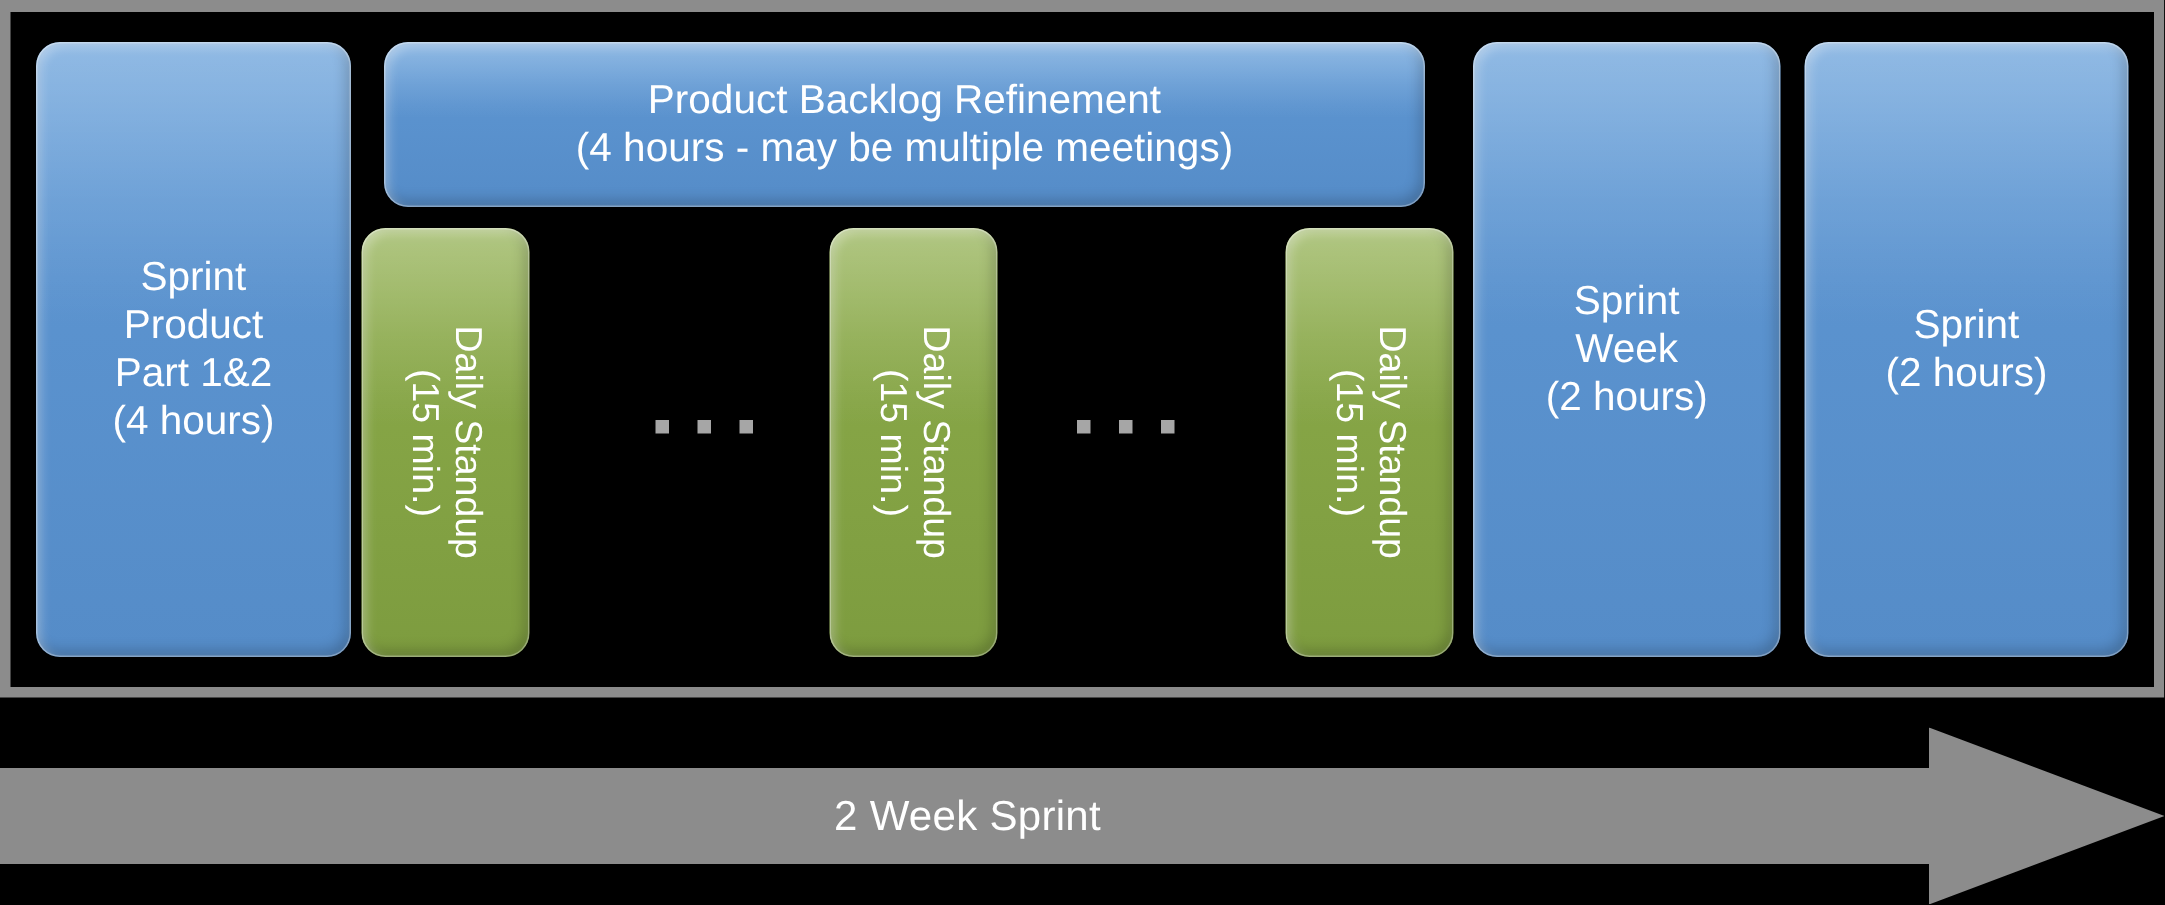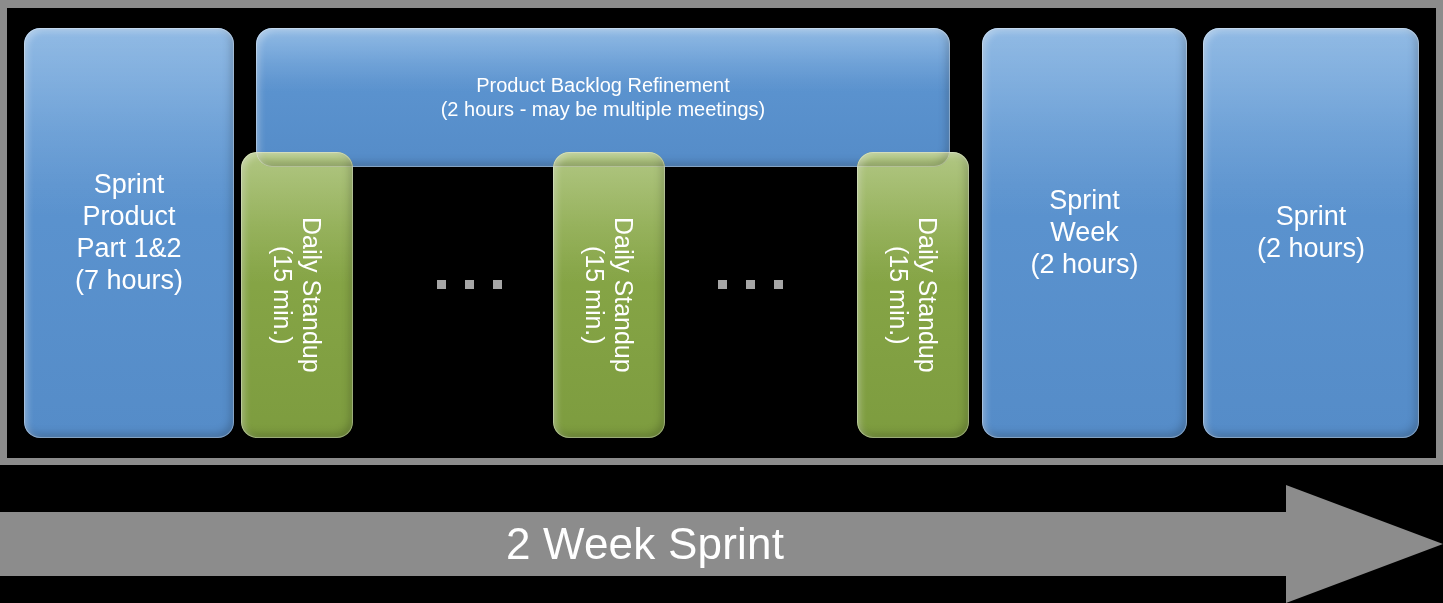--- a/index.html
+++ b/index.html
@@ -87,21 +87,21 @@
   
   .box.vertical .inner {
     writing-mode: vertical-rl;
     text-orientation: mixed;
     white-space: nowrap;
     line-height: 1.16;
   }
 
   
   #box-sprint-planning   { left: 24px;   top: 28px;  width: 210px; height: 410px; font-size: 27px; }
-  #box-backlog-refine    { left: 256px;  top: 28px;  width: 694px; height: 139px; font-size: 20px; }
+  #box-backlog-refine    { left: 256px;  top: 28px;  width: 694px; height: 110px; font-size: 27px; }
   #box-standup-1         { left: 241px;  top: 152px; width: 112px; height: 286px; font-size: 25px; }
   #box-standup-2         { left: 553px;  top: 152px; width: 112px; height: 286px; font-size: 25px; }
   #box-standup-3         { left: 857px;  top: 152px; width: 112px; height: 286px; font-size: 25px; }
   #box-sprint-demo       { left: 982px;  top: 28px;  width: 205px; height: 410px; font-size: 27px; }
   #box-sprint-retro      { left: 1203px; top: 28px;  width: 216px; height: 410px; font-size: 27px; }
 
   
   .ellipsis {
     position: absolute;
     display: flex;
@@ -128,45 +128,45 @@
   #timeline-label {
     position: absolute;
     left: 0px;
     top: 485px;
     width: 1290px;
     height: 118px;
     display: flex;
     align-items: center;
     justify-content: center;
     color: #ffffff;
-    font-size: 44px;
+    font-size: 28px;
     letter-spacing: 0.2px;
     pointer-events: none;
   }
 </style>
 </head>
 <body>
 
 <div id="canvas">
 
   <div class="outer-frame"></div>
 
   <div class="box blue" id="box-sprint-planning">
     <div class="inner">
       <div>Sprint</div>
       <div>Product</div>
       <div>Part 1&amp;2</div>
-      <div>(7 hours)</div>
+      <div>(4 hours)</div>
     </div>
   </div>
 
   <div class="box blue" id="box-backlog-refine">
     <div class="inner">
       <div>Product Backlog Refinement</div>
-      <div>(2 hours - may be multiple meetings)</div>
+      <div>(4 hours - may be multiple meetings)</div>
     </div>
   </div>
 
   <div class="box green vertical" id="box-standup-1">
     <div class="inner">
       <div>Daily Standup</div>
       <div>(15 min.)</div>
     </div>
   </div>
 

